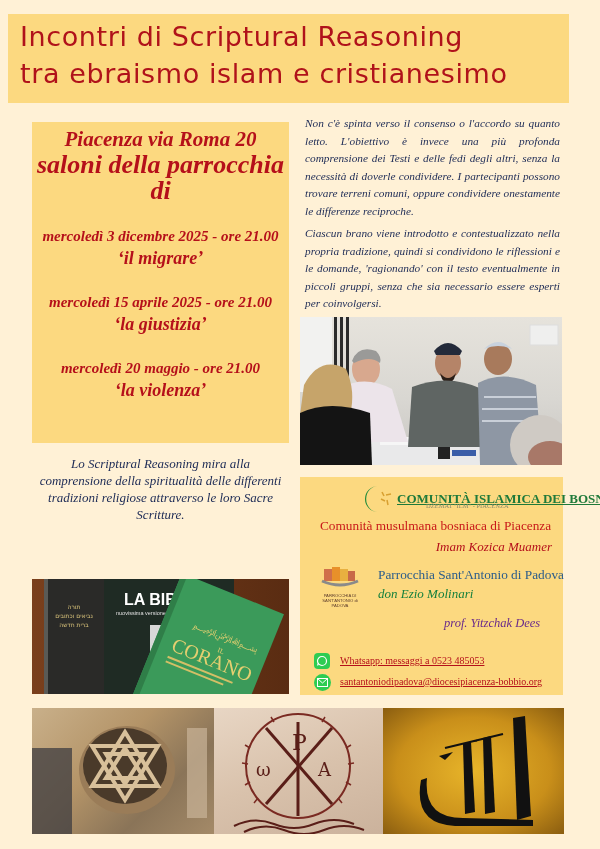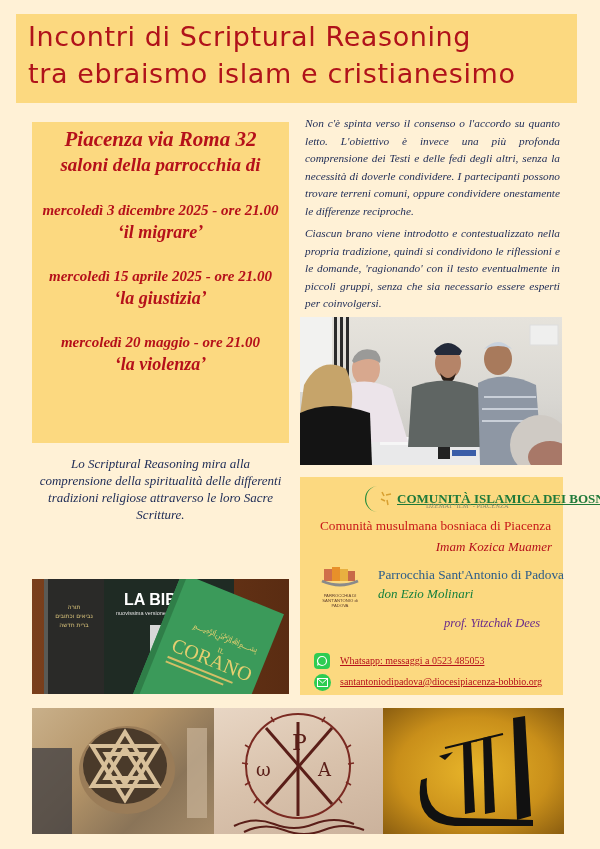--- a/index.html
+++ b/index.html
@@ -7,21 +7,21 @@
   body {
     background: #fff1d6;
     position: relative;
     overflow: hidden;
     font-family: "DejaVu Serif", serif;
   }
   .abs { position: absolute; }
 
   
   #header {
-    left: 16px; top: 14px; width: 561px; height: 89px;
+    left: 8px; top: 14px; width: 561px; height: 89px;
     background: #fcd980;
     padding: 4px 18px 0 12px;
   }
   #header .line {
     font-family: "DejaVu Sans", sans-serif;
     color: #b0121a;
     font-size: 27px;
     letter-spacing: 0.6px;
     line-height: 37px;
     font-weight: normal;
@@ -31,21 +31,21 @@
   
   #info-box {
     left: 32px; top: 122px; width: 257px; height: 321px;
     background: #fcd980;
     color: #b5101a;
     font-style: italic;
     font-family: "Liberation Serif", "DejaVu Serif", serif;
     text-align: center;
   }
   #info-box .loc1 { font-size: 21px; font-weight: bold; margin-top: 4px; line-height: 26px; }
-  #info-box .loc2 { font-size: 19px; font-weight: bold; line-height: 26px; }
+  #info-box .loc2 { font-size: 26px; font-weight: bold; line-height: 26px; }
   #info-box .event { margin-top: 22px; }
   #info-box .event:first-of-type { margin-top: 28px; }
   #info-box .date { font-size: 15px; font-weight: bold; line-height: 20px; }
   #info-box .topic { font-size: 18px; font-weight: bold; line-height: 24px; }
 
   
   #desc {
     left: 305px; top: 115px; width: 255px;
     color: #1c2a55;
     font-family: "Liberation Serif", serif;
@@ -117,21 +117,21 @@
 </style>
 </head>
 <body>
 
 <div id="header" class="abs">
   <div class="line">Incontri di Scriptural Reasoning</div>
   <div class="line">tra ebraismo islam e cristianesimo</div>
 </div>
 
 <div id="info-box" class="abs">
-  <div class="loc1">Piacenza via Roma 32</div>
+  <div class="loc1">Piacenza via Roma 20</div>
   <div class="loc2">saloni della parrocchia di</div>
 
   <div class="event">
     <div class="date">mercoledì 3 dicembre 2025 - ore 21.00</div>
     <div class="topic">‘il migrare’</div>
   </div>
   <div class="event">
     <div class="date">mercoledì 15 aprile 2025 - ore 21.00</div>
     <div class="topic">‘la giustizia’</div>
   </div>

